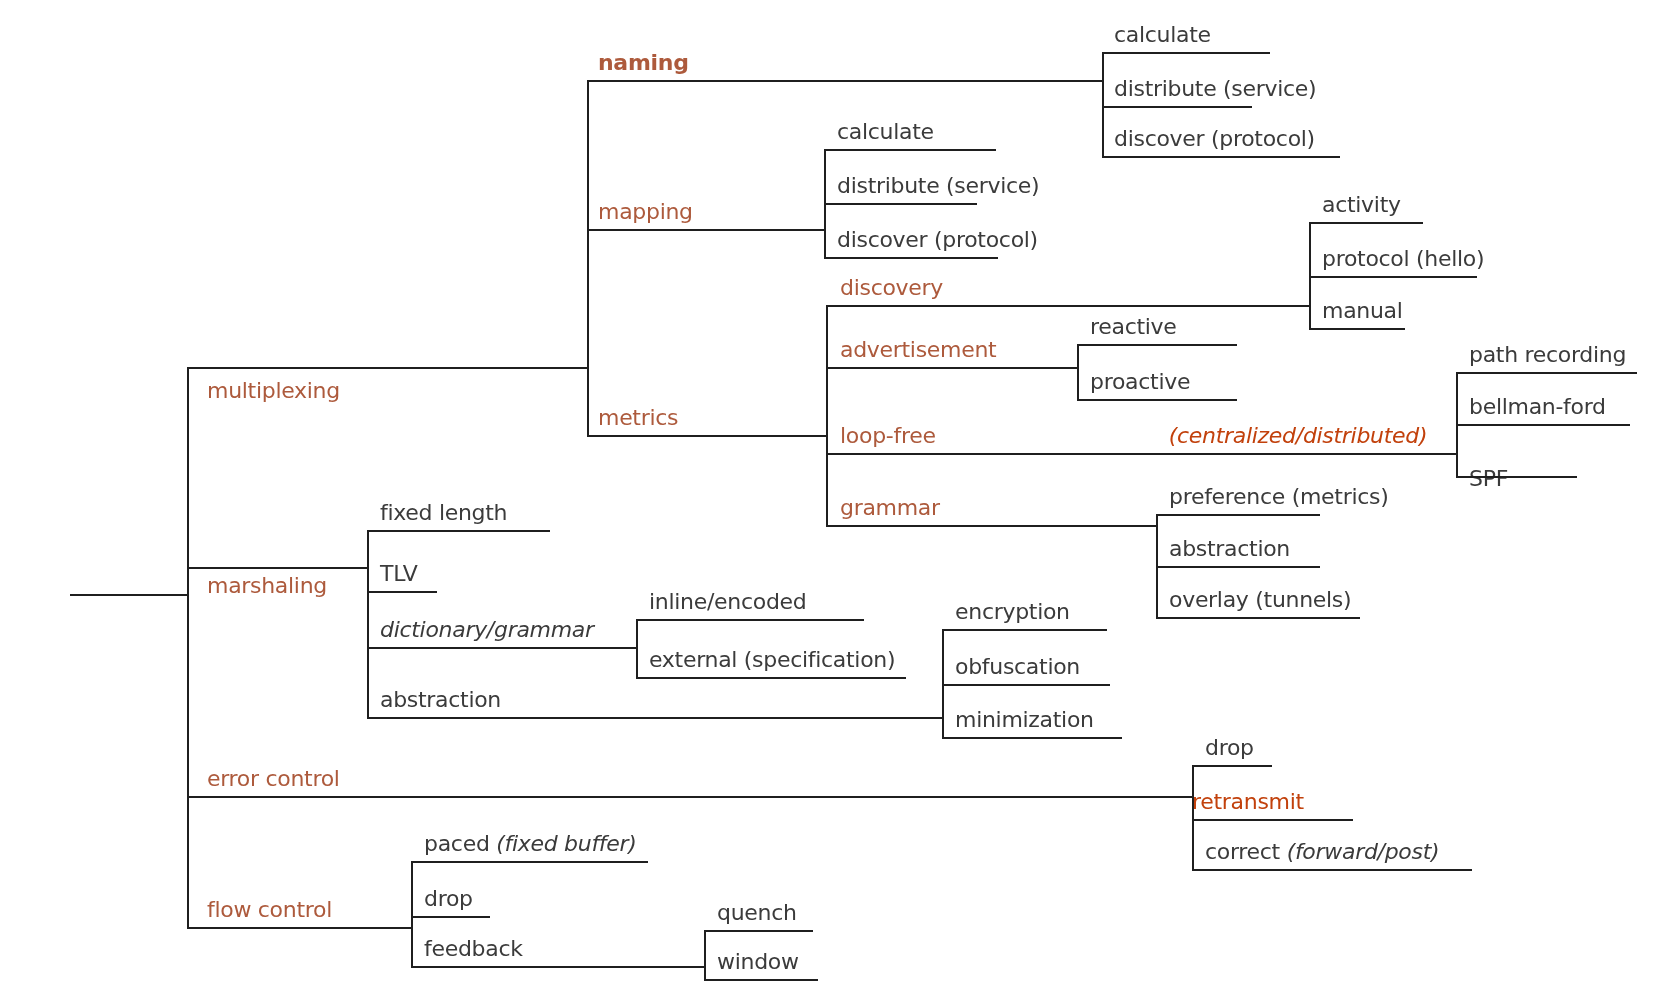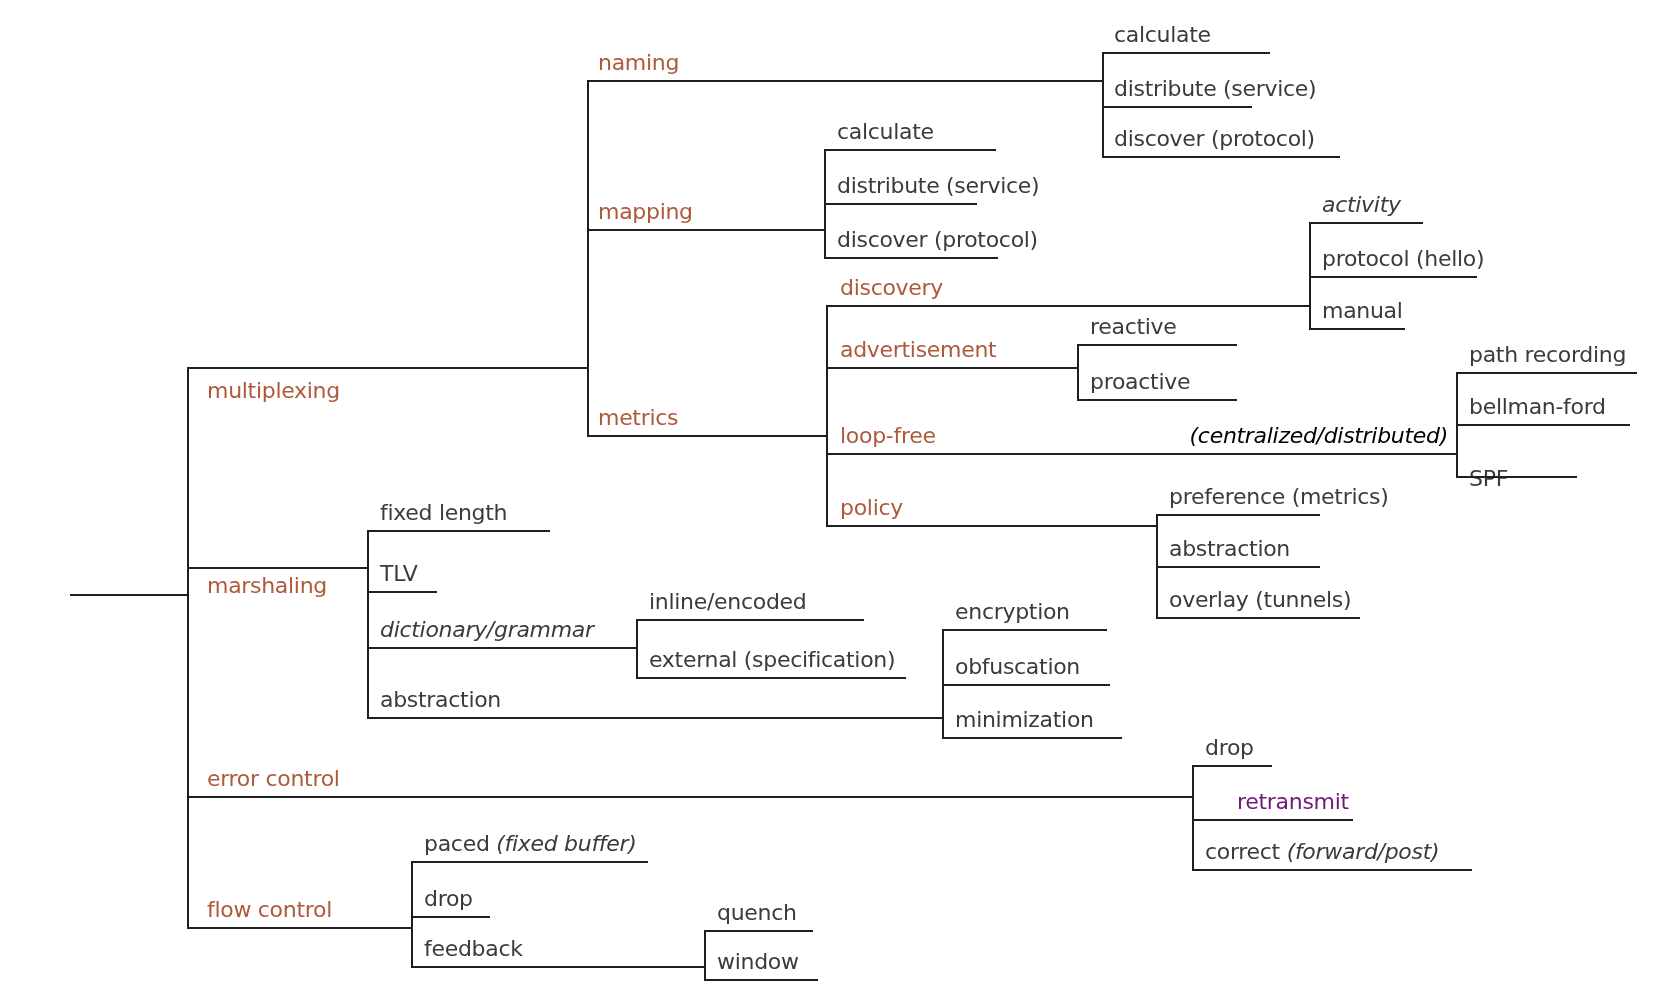--- a/index.html
+++ b/index.html
@@ -27,62 +27,62 @@
   .h-line { height: 2px; }
   .v-line { width: 2px; }
 </style>
 </head>
 <body>
 
 <div id="canvas" style="background: rgb(255, 255, 255);">
     <div class="h-line" style="left: 70px; top: 594px; width: 118px; background: rgb(31, 31, 31);"></div>
     <div class="label" style="left: 207px; top: 378px; color: rgb(173, 90, 60);"><span>multiplexing</span></div>
     <div class="h-line" style="left: 188px; top: 367px; width: 400px; background: rgb(31, 31, 31);"></div>
-    <div class="label" style="left: 598px; top: 50px; color: rgb(173, 90, 60);"><span>naming</span></div>
+    <div class="label" style="left: 598px; top: 50px; color: rgb(173, 90, 60); font-weight: bold;"><span>naming</span></div>
     <div class="h-line" style="left: 588px; top: 80px; width: 515px; background: rgb(31, 31, 31);"></div>
     <div class="label" style="left: 1114px; top: 22px; color: rgb(59, 59, 59);"><span>calculate</span></div>
     <div class="h-line" style="left: 1103px; top: 52px; width: 167px; background: rgb(31, 31, 31);"></div>
     <div class="label" style="left: 1114px; top: 76px; color: rgb(59, 59, 59);"><span>distribute (service)</span></div>
     <div class="h-line" style="left: 1103px; top: 106px; width: 149px; background: rgb(31, 31, 31);"></div>
     <div class="label" style="left: 1114px; top: 126px; color: rgb(59, 59, 59);"><span>discover (protocol)</span></div>
     <div class="h-line" style="left: 1103px; top: 156px; width: 237px; background: rgb(31, 31, 31);"></div>
     <div class="label" style="left: 598px; top: 199px; color: rgb(173, 90, 60);"><span>mapping</span></div>
     <div class="h-line" style="left: 588px; top: 229px; width: 237px; background: rgb(31, 31, 31);"></div>
     <div class="label" style="left: 837px; top: 119px; color: rgb(59, 59, 59);"><span>calculate</span></div>
     <div class="h-line" style="left: 825px; top: 149px; width: 171px; background: rgb(31, 31, 31);"></div>
     <div class="label" style="left: 837px; top: 173px; color: rgb(59, 59, 59);"><span>distribute (service)</span></div>
     <div class="h-line" style="left: 825px; top: 203px; width: 152px; background: rgb(31, 31, 31);"></div>
     <div class="label" style="left: 837px; top: 227px; color: rgb(59, 59, 59);"><span>discover (protocol)</span></div>
     <div class="h-line" style="left: 825px; top: 257px; width: 173px; background: rgb(31, 31, 31);"></div>
     <div class="label" style="left: 598px; top: 405px; color: rgb(173, 90, 60);"><span>metrics</span></div>
     <div class="h-line" style="left: 588px; top: 435px; width: 239px; background: rgb(31, 31, 31);"></div>
     <div class="label" style="left: 840px; top: 275px; color: rgb(173, 90, 60);"><span>discovery</span></div>
     <div class="h-line" style="left: 827px; top: 305px; width: 483px; background: rgb(31, 31, 31);"></div>
-    <div class="label" style="left: 1322px; top: 192px; color: rgb(59, 59, 59); font-style: italic;"><span>activity</span></div>
+    <div class="label" style="left: 1322px; top: 192px; color: rgb(59, 59, 59);"><span>activity</span></div>
     <div class="h-line" style="left: 1310px; top: 222px; width: 113px; background: rgb(31, 31, 31);"></div>
     <div class="label" style="left: 1322px; top: 246px; color: rgb(59, 59, 59);"><span>protocol (hello)</span></div>
     <div class="h-line" style="left: 1310px; top: 276px; width: 167px; background: rgb(31, 31, 31);"></div>
     <div class="label" style="left: 1322px; top: 298px; color: rgb(59, 59, 59);"><span>manual</span></div>
     <div class="h-line" style="left: 1310px; top: 328px; width: 95px; background: rgb(31, 31, 31);"></div>
     <div class="label" style="left: 840px; top: 337px; color: rgb(173, 90, 60);"><span>advertisement</span></div>
     <div class="h-line" style="left: 828px; top: 367px; width: 250px; background: rgb(31, 31, 31);"></div>
     <div class="label" style="left: 1090px; top: 314px; color: rgb(59, 59, 59);"><span>reactive</span></div>
     <div class="h-line" style="left: 1078px; top: 344px; width: 159px; background: rgb(31, 31, 31);"></div>
     <div class="label" style="left: 1090px; top: 369px; color: rgb(59, 59, 59);"><span>proactive</span></div>
     <div class="h-line" style="left: 1078px; top: 399px; width: 159px; background: rgb(31, 31, 31);"></div>
     <div class="label" style="left: 840px; top: 423px; color: rgb(173, 90, 60);"><span>loop-free</span></div>
     <div class="h-line" style="left: 828px; top: 453px; width: 629px; background: rgb(31, 31, 31);"></div>
-    <div class="label" style="left: 1148px; top: 423px; color: #000000; width: 300px; text-align: right;"><span class="it">(centralized/distributed)</span></div>
+    <div class="label" style="left: 1148px; top: 423px; color: #c2410c; width: 300px; text-align: center;"><span class="it">(centralized/distributed)</span></div>
     <div class="label" style="left: 1469px; top: 342px; color: rgb(59, 59, 59);"><span>path recording</span></div>
     <div class="h-line" style="left: 1457px; top: 372px; width: 180px; background: rgb(31, 31, 31);"></div>
     <div class="label" style="left: 1469px; top: 394px; color: rgb(59, 59, 59);"><span>bellman-ford</span></div>
     <div class="h-line" style="left: 1457px; top: 424px; width: 173px; background: rgb(31, 31, 31);"></div>
     <div class="label" style="left: 1469px; top: 446px; color: rgb(59, 59, 59); margin-top: 20px;"><span>SPF</span></div>
     <div class="h-line" style="left: 1457px; top: 476px; width: 120px; background: rgb(31, 31, 31);"></div>
-    <div class="label" style="left: 840px; top: 495px; color: rgb(173, 90, 60);"><span>policy</span></div>
+    <div class="label" style="left: 840px; top: 495px; color: rgb(173, 90, 60);"><span>grammar</span></div>
     <div class="h-line" style="left: 828px; top: 525px; width: 329px; background: rgb(31, 31, 31);"></div>
     <div class="label" style="left: 1169px; top: 484px; color: rgb(59, 59, 59);"><span>preference (metrics)</span></div>
     <div class="h-line" style="left: 1157px; top: 514px; width: 163px; background: rgb(31, 31, 31);"></div>
     <div class="label" style="left: 1169px; top: 536px; color: rgb(59, 59, 59);"><span>abstraction</span></div>
     <div class="h-line" style="left: 1157px; top: 566px; width: 163px; background: rgb(31, 31, 31);"></div>
     <div class="label" style="left: 1169px; top: 587px; color: rgb(59, 59, 59);"><span>overlay (tunnels)</span></div>
     <div class="h-line" style="left: 1157px; top: 617px; width: 203px; background: rgb(31, 31, 31);"></div>
     <div class="label" style="left: 207px; top: 537px; color: rgb(173, 90, 60); margin-top: 36px;"><span>marshaling</span></div>
     <div class="h-line" style="left: 188px; top: 567px; width: 180px; background: rgb(31, 31, 31);"></div>
     <div class="label" style="left: 380px; top: 500px; color: rgb(59, 59, 59);"><span>fixed length</span></div>
@@ -100,21 +100,21 @@
     <div class="label" style="left: 955px; top: 599px; color: rgb(59, 59, 59);"><span>encryption</span></div>
     <div class="h-line" style="left: 943px; top: 629px; width: 164px; background: rgb(31, 31, 31);"></div>
     <div class="label" style="left: 955px; top: 654px; color: rgb(59, 59, 59);"><span>obfuscation</span></div>
     <div class="h-line" style="left: 943px; top: 684px; width: 167px; background: rgb(31, 31, 31);"></div>
     <div class="label" style="left: 955px; top: 707px; color: rgb(59, 59, 59);"><span>minimization</span></div>
     <div class="h-line" style="left: 943px; top: 737px; width: 179px; background: rgb(31, 31, 31);"></div>
     <div class="label" style="left: 207px; top: 766px; color: rgb(173, 90, 60);"><span>error control</span></div>
     <div class="h-line" style="left: 188px; top: 796px; width: 1005px; background: rgb(31, 31, 31);"></div>
     <div class="label" style="left: 1205px; top: 735px; color: rgb(59, 59, 59);"><span>drop</span></div>
     <div class="h-line" style="left: 1193px; top: 765px; width: 79px; background: rgb(31, 31, 31);"></div>
-    <div class="label" style="left: 1237px; top: 789px; color: #701a75;"><span>retransmit</span></div>
+    <div class="label" style="left: 1192px; top: 789px; color: #c2410c;"><span>retransmit</span></div>
     <div class="h-line" style="left: 1193px; top: 819px; width: 160px; background: rgb(31, 31, 31);"></div>
     <div class="label" style="left: 1205px; top: 839px; color: rgb(59, 59, 59);"><span>correct </span><span class="it">(forward/post)</span></div>
     <div class="h-line" style="left: 1193px; top: 869px; width: 279px; background: rgb(31, 31, 31);"></div>
     <div class="label" style="left: 207px; top: 897px; color: rgb(173, 90, 60);"><span>flow control</span></div>
     <div class="h-line" style="left: 188px; top: 927px; width: 224px; background: rgb(31, 31, 31);"></div>
     <div class="label" style="left: 424px; top: 831px; color: rgb(59, 59, 59);"><span>paced </span><span class="it">(fixed buffer)</span></div>
     <div class="h-line" style="left: 412px; top: 861px; width: 236px; background: rgb(31, 31, 31);"></div>
     <div class="label" style="left: 424px; top: 886px; color: rgb(59, 59, 59);"><span>drop</span></div>
     <div class="h-line" style="left: 412px; top: 916px; width: 78px; background: rgb(31, 31, 31);"></div>
     <div class="label" style="left: 424px; top: 936px; color: rgb(59, 59, 59);"><span>feedback</span></div>

